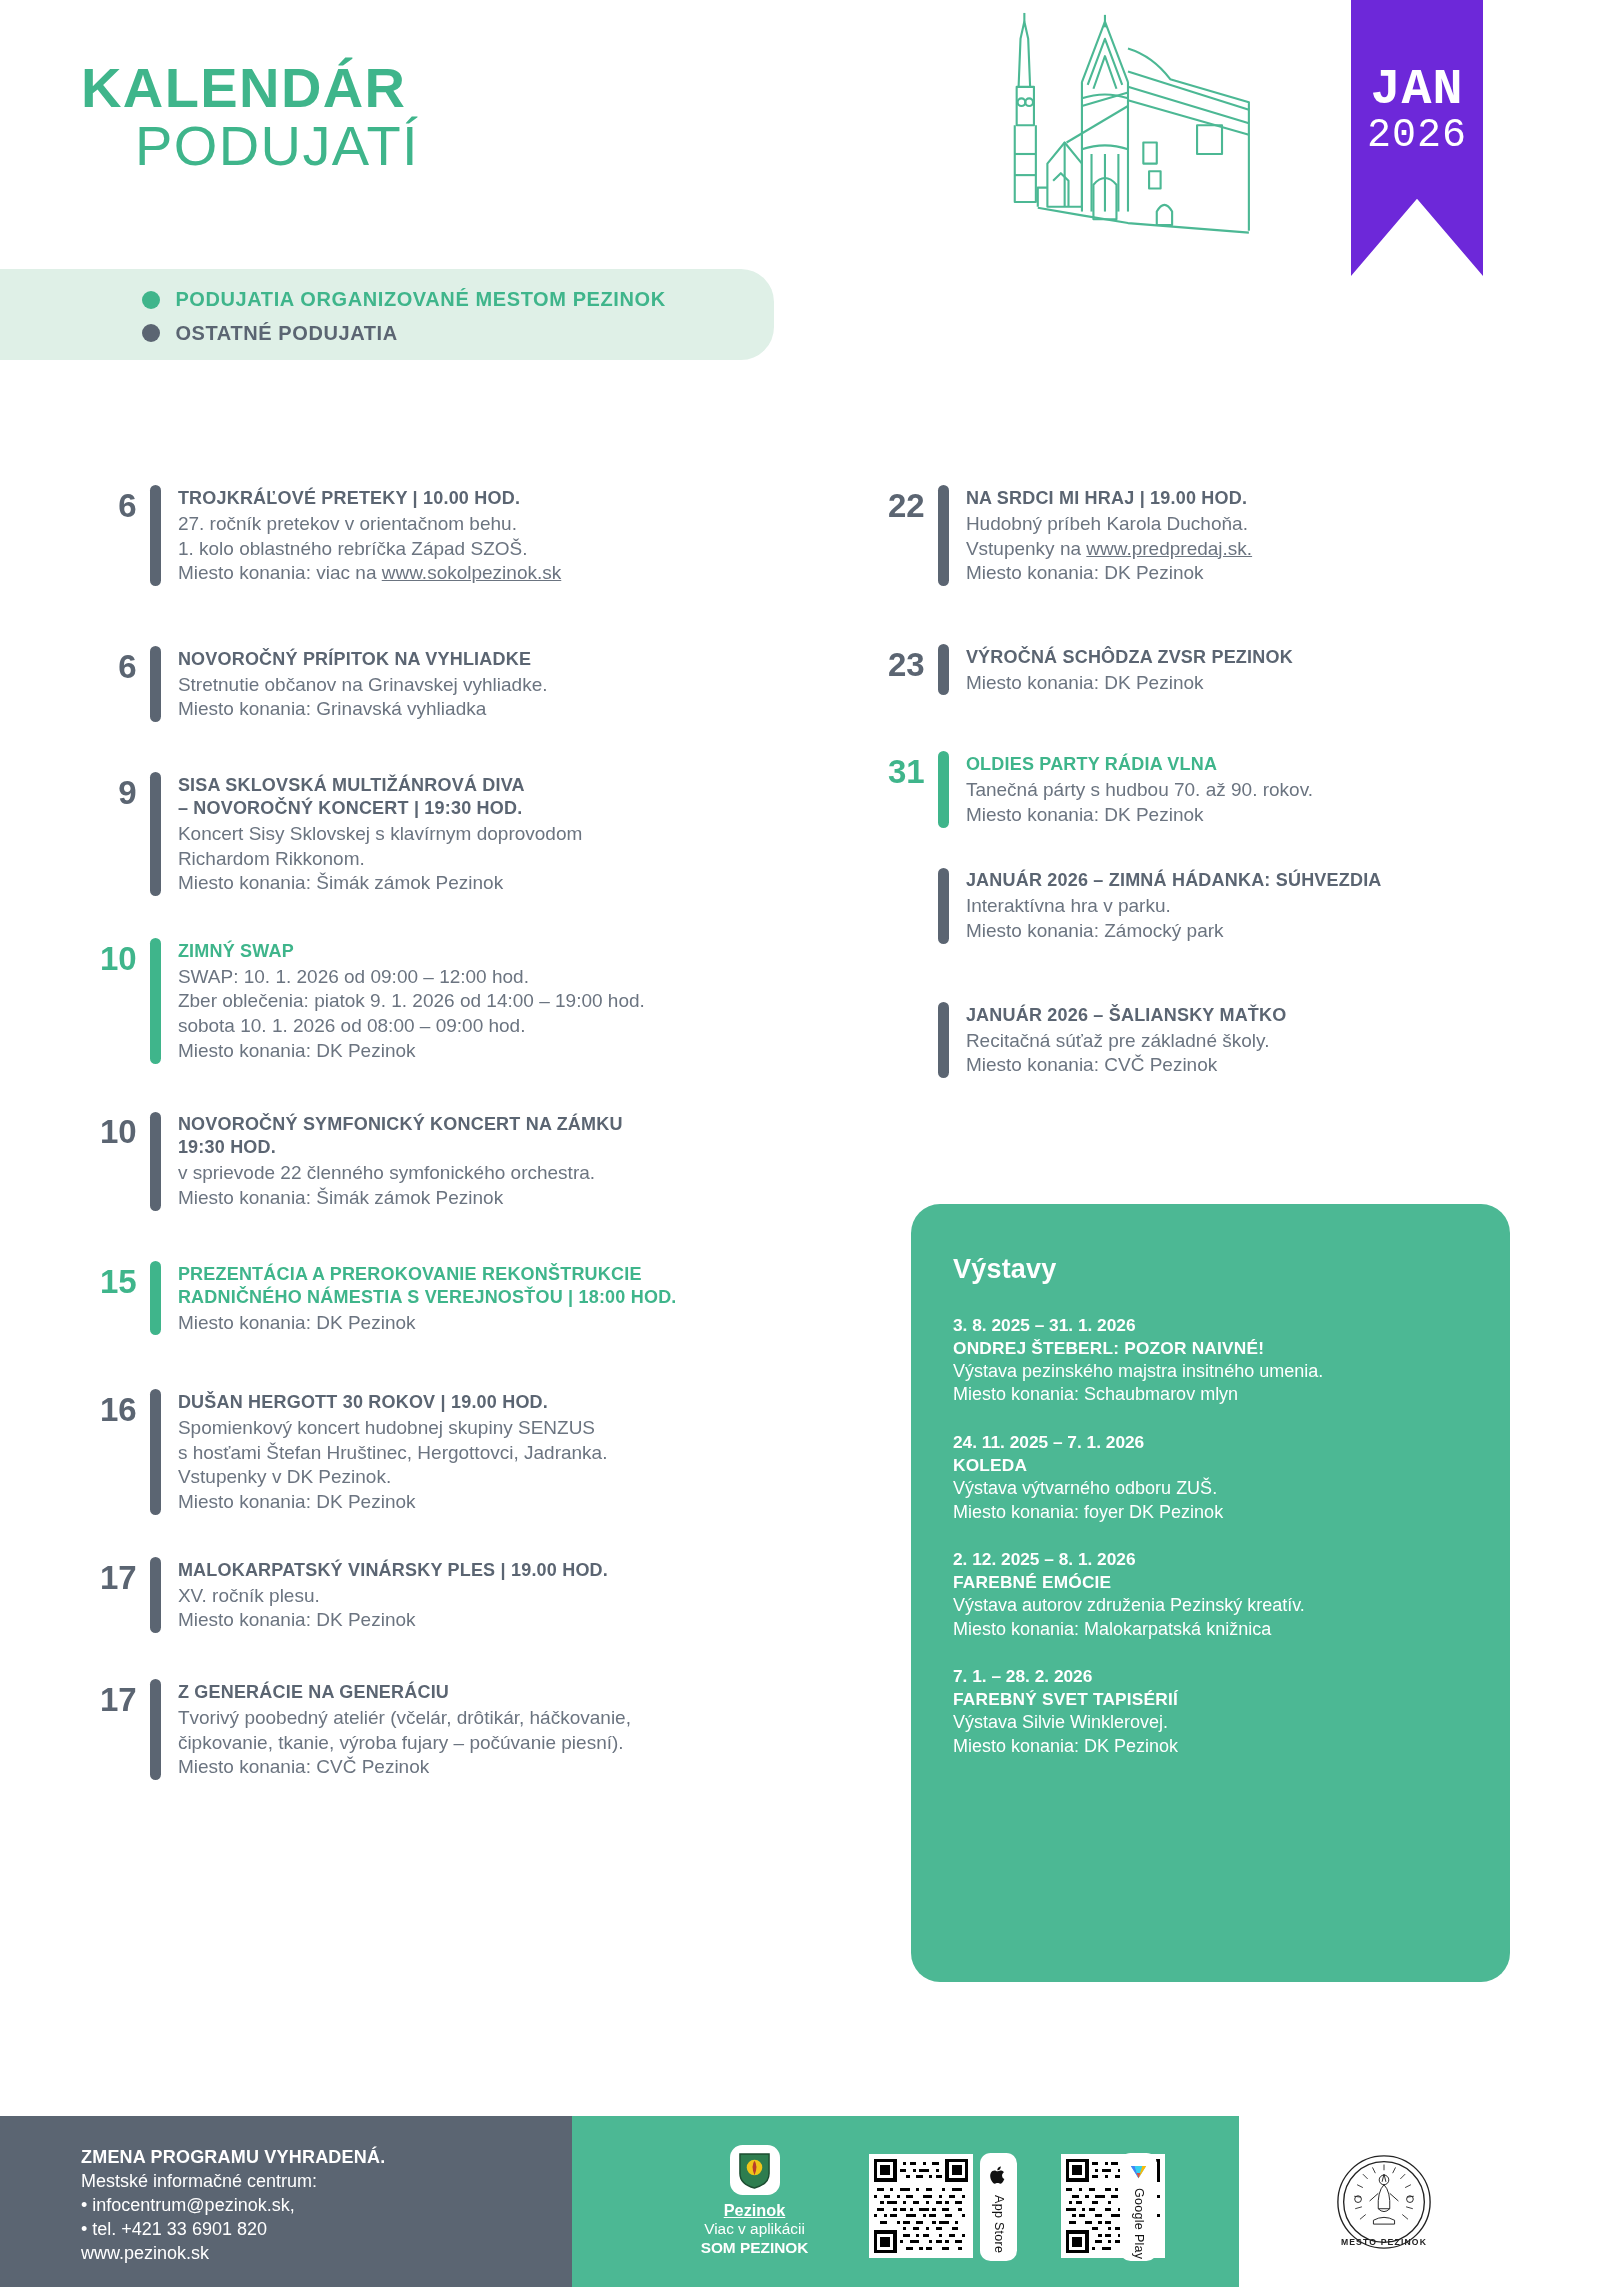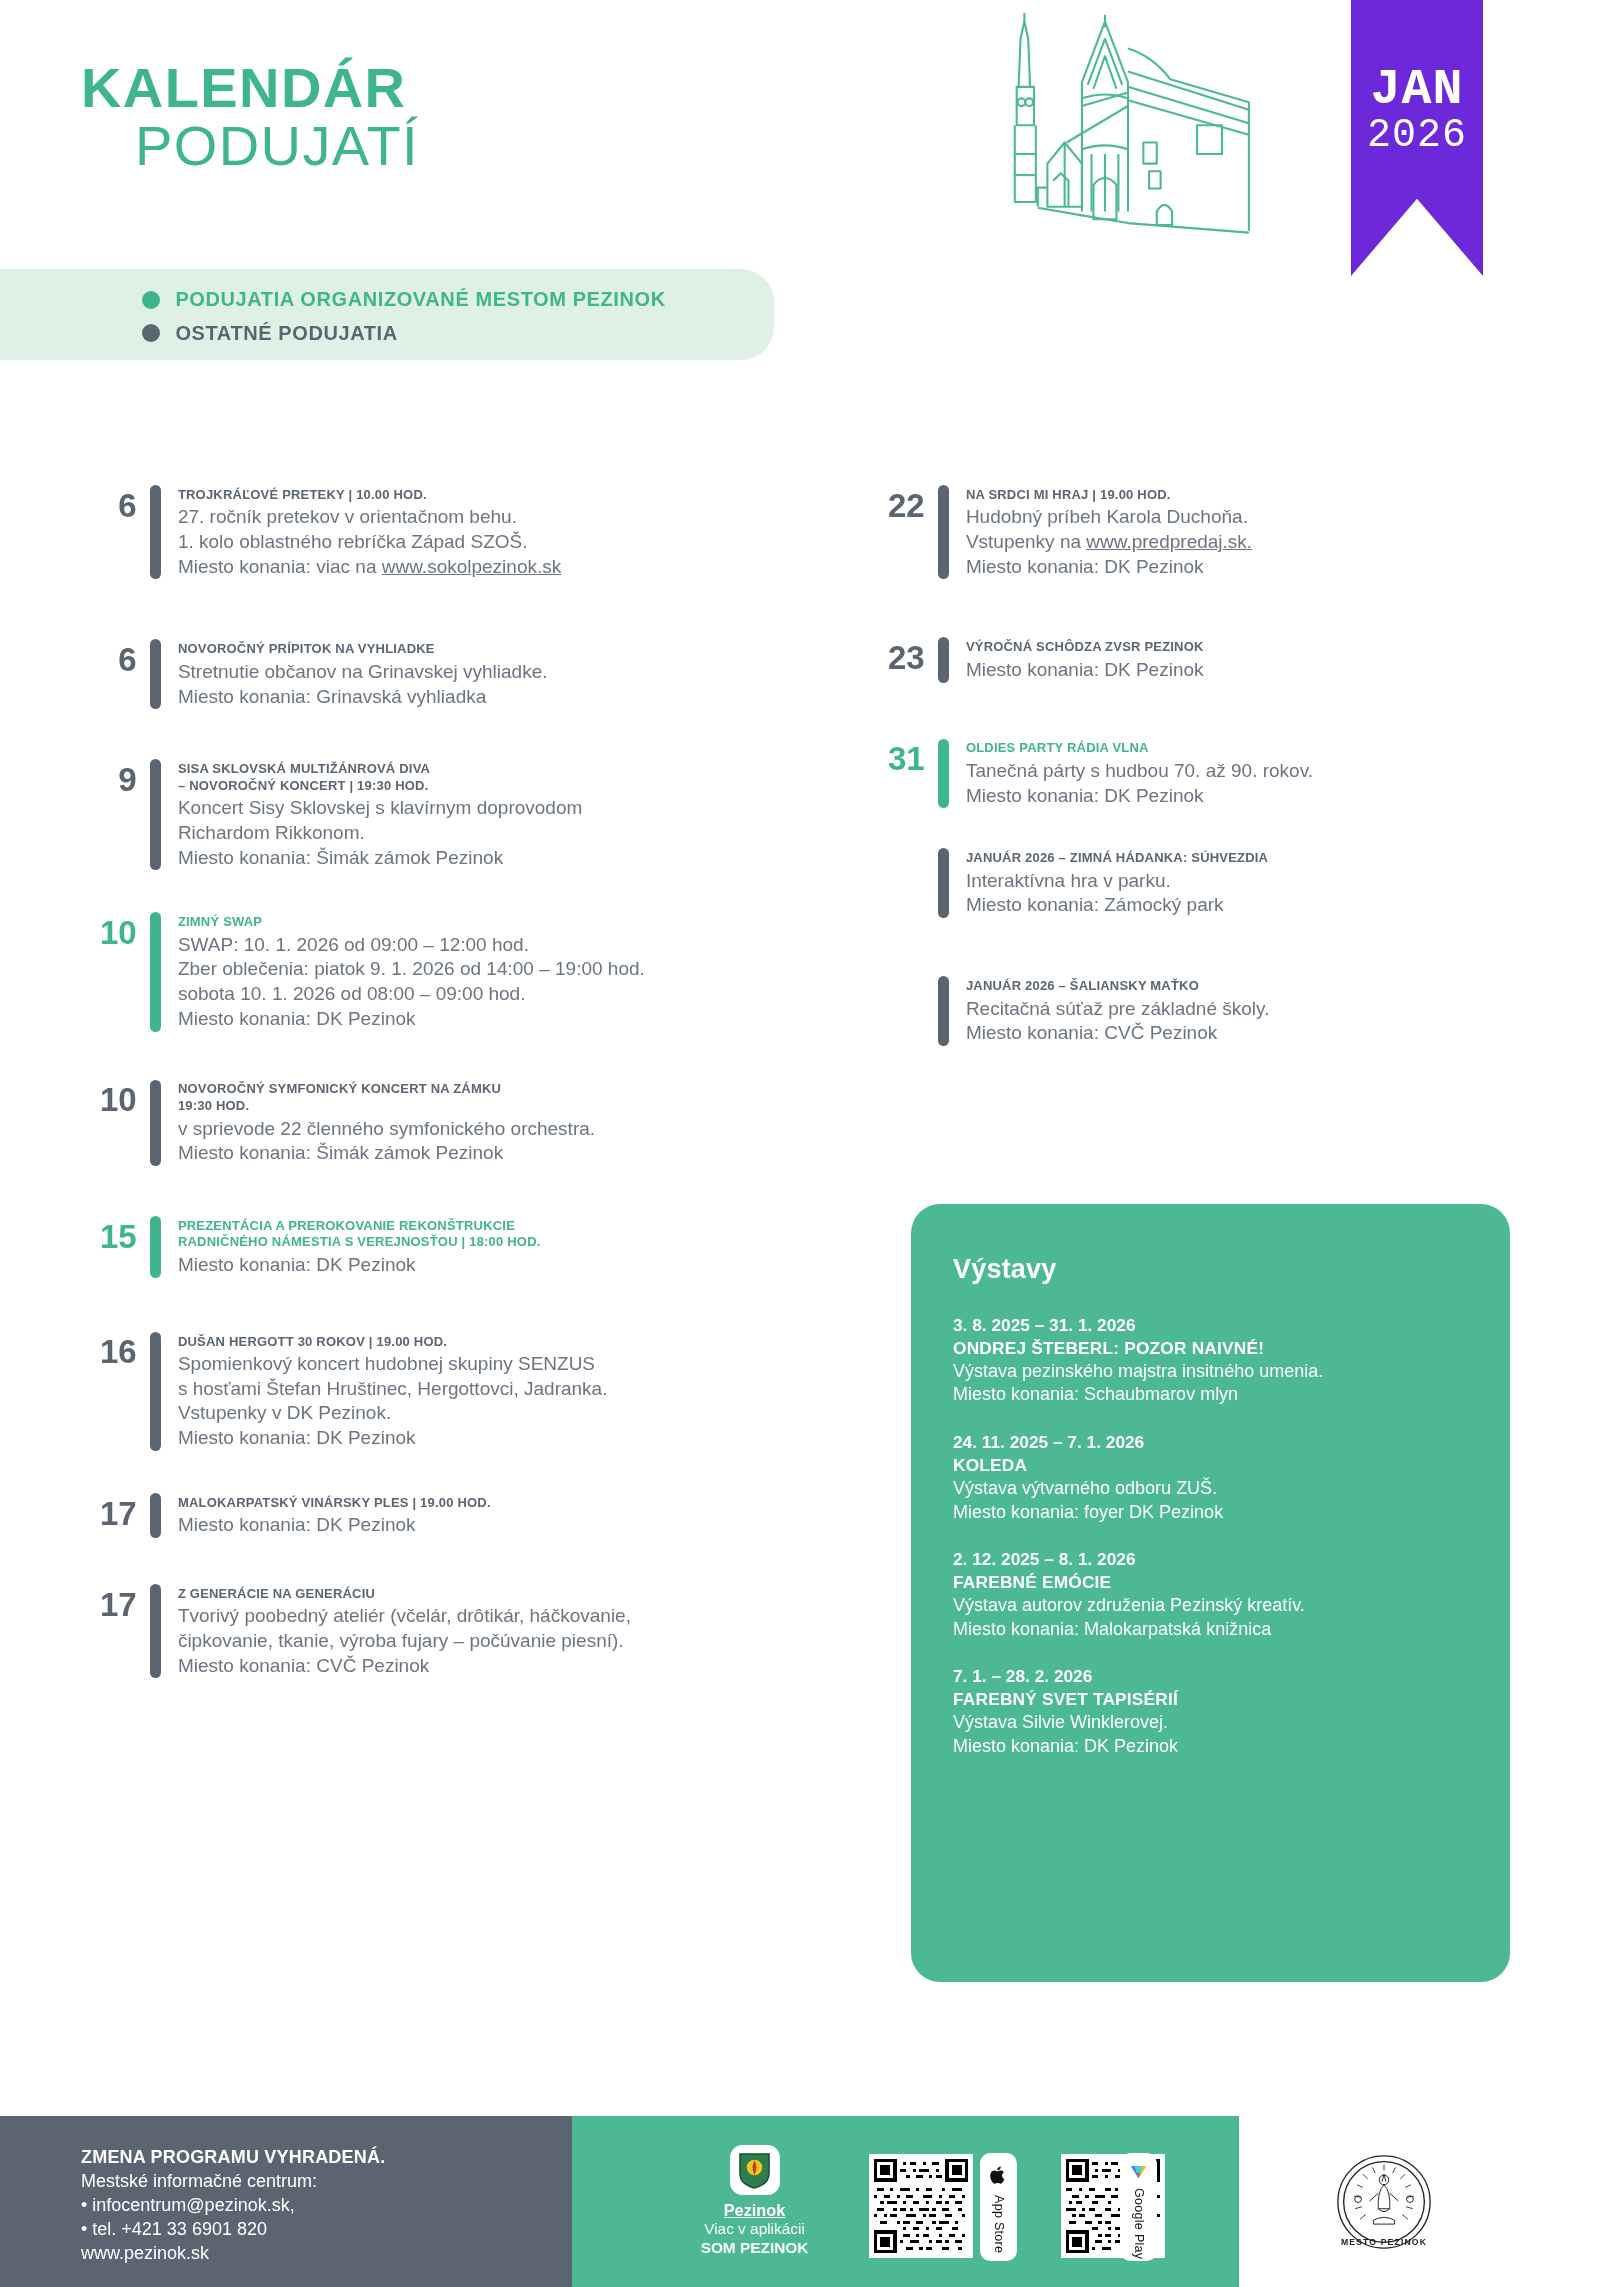--- a/index.html
+++ b/index.html
@@ -58,21 +58,21 @@
 
   .event{display:flex;position:relative;}
   .ev-day{
     width:69px;flex:0 0 69px;text-align:right;
     font-size:33px;font-weight:700;line-height:1;
     padding-top:3.8px;padding-right:13.4px;box-sizing:border-box;
   }
   .ev-bar{width:10.6px;flex:0 0 10.6px;border-radius:5.8px;margin-right:17.3px;}
   .ev-body{flex:1 1 auto;padding-top:1.9px;}
   .ev-title{
-    font-size:13px;font-weight:700;letter-spacing:0.2px;line-height:1.28;margin:0 0 1.9px 0;
+    font-size:18px;font-weight:700;letter-spacing:0.2px;line-height:1.28;margin:0 0 1.9px 0;
   }
   .ev-line{font-size:19px;font-weight:400;line-height:1.3;margin:0;}
   .ev-line .u{text-decoration:underline;}
 
   .theme-gray .ev-day{color:#5b6572;}
   .theme-gray .ev-bar{background:#5b6572;}
   .theme-gray .ev-title{color:#5b6572;}
   .theme-gray .ev-line{color:#6b7480;}
   .theme-green .ev-day{color:#3fb58b;}
   .theme-green .ev-bar{background:#3fb58b;}
@@ -275,20 +275,21 @@
           <div class="ev-line">Miesto konania: DK Pezinok</div>
         </div>
       </div>
       <div class="event theme-gray" style="margin-bottom: 46px;">
         <div class="ev-day">17</div>
         <div class="ev-bar"></div>
         <div class="ev-body">
           <div class="ev-title">
             <div>MALOKARPATSKÝ VINÁRSKY PLES | 19.00 HOD.</div>
           </div>
+          <div class="ev-line">XV. ročník plesu.</div>
           <div class="ev-line">Miesto konania: DK Pezinok</div>
         </div>
       </div>
       <div class="event theme-gray" style="margin-bottom: 0px;">
         <div class="ev-day">17</div>
         <div class="ev-bar"></div>
         <div class="ev-body">
           <div class="ev-title">
             <div>Z GENERÁCIE NA GENERÁCIU</div>
           </div>

